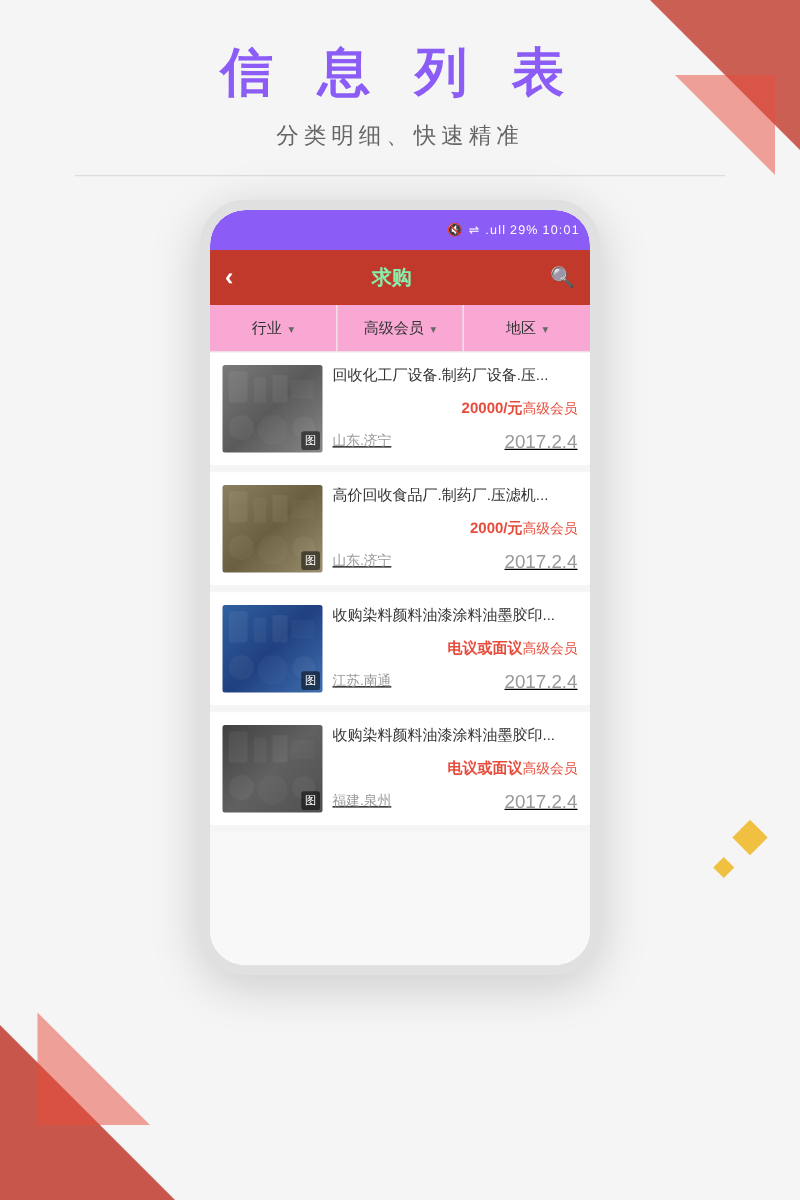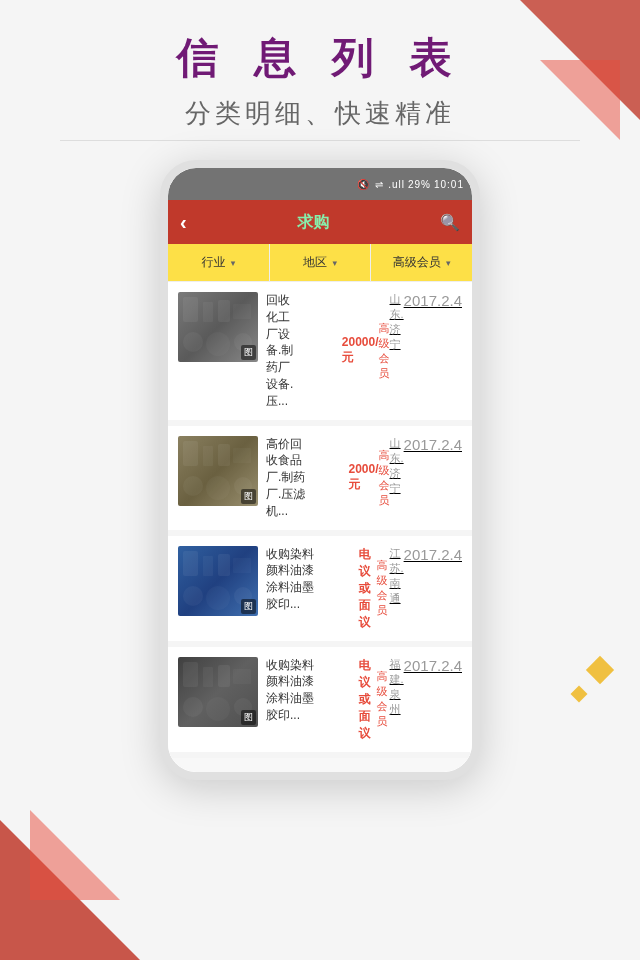--- a/index.html
+++ b/index.html
@@ -66,25 +66,25 @@
     .page-title-area {
       position: absolute;
       top: 30px;
       left: 0; right: 0;
       text-align: center;
       z-index: 10;
     }
     .page-title-main {
       font-size: 42px;
       font-weight: 900;
-      color: #701a75;
+      color: #8b5cf6;
       letter-spacing: 12px;
     }
     .page-title-sub {
-      font-size: 26px;
+      font-size: 18px;
       color: #666;
       margin-top: 10px;
       letter-spacing: 4px;
     }
 
     
     .divider-line {
       position: absolute;
       top: 140px;
       left: 60px; right: 60px;
@@ -114,21 +114,21 @@
       height: 100%;
       background: white;
       border-radius: 28px;
       overflow: hidden;
       display: flex;
       flex-direction: column;
     }
 
     
     .status-bar {
-      background: #737373;
+      background: #8b5cf6;
       height: 24px;
       display: flex;
       align-items: center;
       justify-content: flex-end;
       padding: 16px 8px;
       flex-shrink: 0;
     }
     .status-bar-text {
       color: white;
       font-size: 10px;
@@ -162,21 +162,21 @@
     }
     .header-search {
       color: white;
       font-size: 16px;
     }
 
     
     .filter-bar {
       display: flex;
       border-bottom: 1px solid #eee;
-      background: #fde047;
+      background: #f9a8d4;
       flex-shrink: 0;
     }
     .filter-item {
       flex: 1;
       text-align: center;
       padding: 10px 0;
       font-size: 12px;
       color: #333;
       border-right: 1px solid #eee;
     }
@@ -215,32 +215,32 @@
       background: rgba(0,0,0,0.5);
       color: white;
       font-size: 9px;
       padding: 1px 3px;
       border-radius: 2px;
     }
     .listing-info {
       flex: 1;
       padding-left: 8px;
       display: flex;
-      flex-direction: row;
+      flex-direction: column;
       justify-content: space-between;
     }
     .listing-title {
       font-size: 12px;
       color: #333;
       line-height: 1.4;
       font-weight: 500;
     }
     .listing-row2 {
       display: flex;
-      justify-content: flex-start;
+      justify-content: flex-end;
       align-items: center;
       margin-left: 40px;
     }
     .listing-price {
       font-size: 12px;
       color: #e74c3c;
       font-weight: bold;
     }
     .listing-badge {
       font-size: 11px;
@@ -306,25 +306,25 @@
       <span class="header-title">求购</span>
       <span class="header-search">🔍</span>
     </div>
 
     <div class="filter-bar">
       <div class="filter-item">
         <span>行业</span>
         <span class="filter-arrow">▾</span>
       </div>
       <div class="filter-item">
+        <span>高级会员</span>
+        <span class="filter-arrow">▾</span>
+      </div>
+      <div class="filter-item">
         <span>地区</span>
-        <span class="filter-arrow">▾</span>
-      </div>
-      <div class="filter-item">
-        <span>高级会员</span>
         <span class="filter-arrow">▾</span>
       </div>
     </div>
 
     <div class="listings-area" id="listings-container">
     <div class="listing-item">
     <div class="listing-thumb thumb-1">
       <svg class="thumb-pattern" viewBox="0 0 80 70" xmlns="http://www.w3.org/2000/svg">
         <rect x="5" y="5" width="15" height="25" fill="rgba(255,255,255,0.2)" rx="2"></rect>
         <rect x="25" y="10" width="10" height="20" fill="rgba(255,255,255,0.15)" rx="1"></rect>

